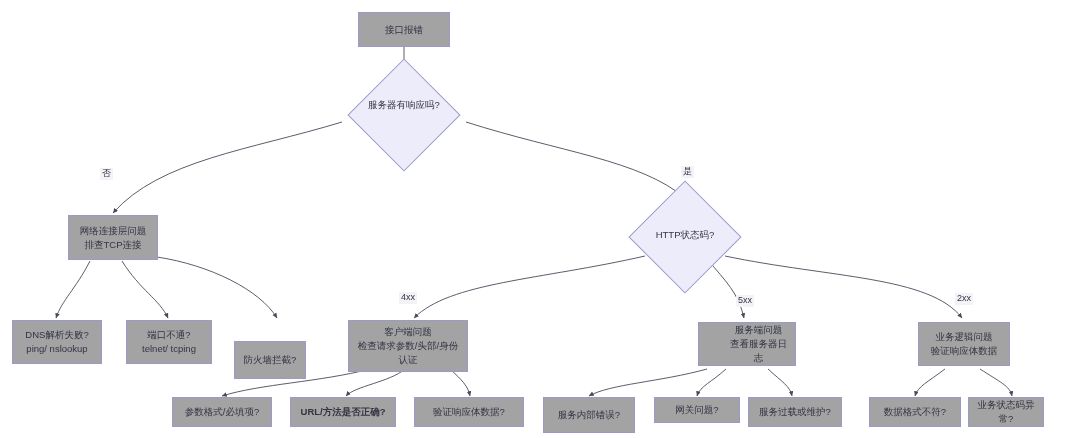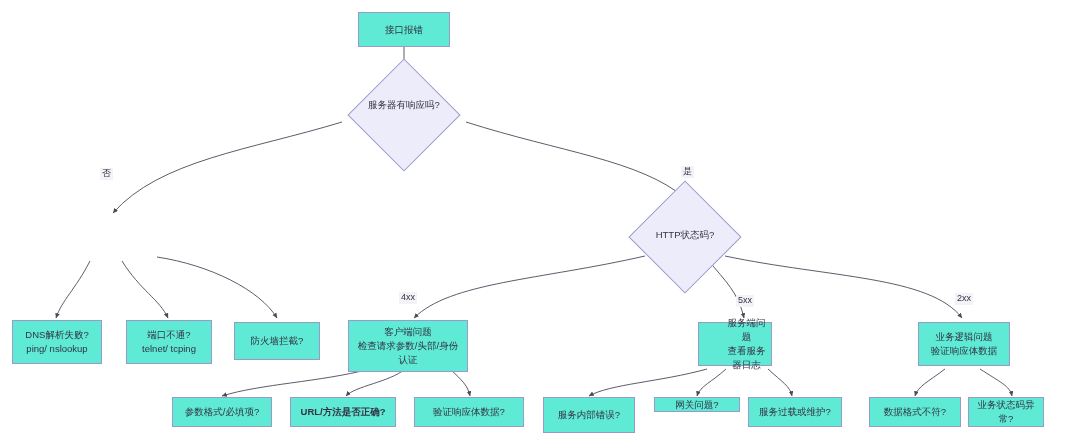--- a/index.html
+++ b/index.html
@@ -5,21 +5,21 @@
   html,body{margin:0;padding:0;}
   body{
     width:1080px;height:438px;background:#ffffff;
     font-family:"Liberation Sans","DejaVu Sans",sans-serif;
     overflow:hidden;position:relative;
   }
   #canvas{position:absolute;inset:0;width:1080px;height:438px;}
   svg.edges{position:absolute;left:0;top:0;width:1080px;height:438px;pointer-events:none;}
   .node{
     position:absolute;box-sizing:border-box;
-    background:#5eead4;border:1px solid #9A9AC8;
+    background:#a3a3a3;border:1px solid #9A9AC8;
     display:flex;align-items:center;justify-content:center;
     text-align:center;color:#333344;font-size:9.5px;line-height:1.45;
     padding:3px 5px;
   }
   .node .txt{white-space:pre-line;display:block;}
   .diamond{
     position:absolute;background:#ECECFB;border:1px solid #9A9AC8;
     transform:rotate(45deg);box-sizing:border-box;
   }
   .diamond-label{
@@ -87,68 +87,72 @@
 
   <div class="diamond" style="left:364px;top:75px;width:80px;height:80px;"></div>
   <div class="diamond-label" style="left:346px;top:98px;width:116px;height:34px;">
     <span class="txt">服务器有响应吗?</span>
   </div>
 
   <div class="edge-label" style="left:100px;top:168px;">否</div>
 
   <div class="edge-label" style="left:681px;top:166px;">是</div>
 
+  <div class="node" style="left:68px;top:215px;width:90px;height:45px;">
+    <span class="txt">网络连接层问题
+排查TCP连接</span>
+  </div>
 
   <div class="node" style="left:12px;top:320px;width:90px;height:44px;">
     <span class="txt">DNS解析失败?
 ping/ nslookup</span>
   </div>
   <div class="node" style="left:126px;top:320px;width:86px;height:44px;">
     <span class="txt">端口不通?
 telnet/ tcping</span>
   </div>
-  <div class="node" style="left:234px;top:322px;width:86px;height:38px;">
+  <div class="node" style="left:234px;top:341px;width:72px;height:38px;">
     <span class="txt">防火墙拦截?</span>
   </div>
 
   <div class="diamond" style="left:645px;top:197px;width:80px;height:80px;"></div>
   <div class="diamond-label" style="left:634px;top:228px;width:102px;height:18px;">
     <span class="txt">HTTP状态码?</span>
   </div>
 
   <div class="edge-label" style="left:399px;top:292px;">4xx</div>
   <div class="edge-label" style="left:736px;top:295px;">5xx</div>
   <div class="edge-label" style="left:955px;top:293px;">2xx</div>
 
   <div class="node" style="left:348px;top:320px;width:120px;height:52px;justify-content:flex-end;">
     <span class="txt">客户端问题
 检查请求参数/头部/身份认证</span>
   </div>
-  <div class="node" style="left:698px;top:322px;width:74px;height:44px;padding-left:28px;">
+  <div class="node" style="left:698px;top:322px;width:98px;height:44px;padding-left:28px;">
     <span class="txt">服务端问题
 查看服务器日志</span>
   </div>
   <div class="node" style="left:918px;top:322px;width:92px;height:44px;">
     <span class="txt">业务逻辑问题
 验证响应体数据</span>
   </div>
 
   <div class="node" style="left:172px;top:397px;width:100px;height:30px;">
     <span class="txt">参数格式/必填项?</span>
   </div>
   <div class="node" style="left:290px;top:397px;width:106px;height:30px;font-weight:bold;">
     <span class="txt">URL/方法是否正确?</span>
   </div>
   <div class="node" style="left:414px;top:397px;width:110px;height:30px;">
     <span class="txt">验证响应体数据?</span>
   </div>
   <div class="node" style="left:543px;top:397px;width:92px;height:36px;">
     <span class="txt">服务内部错误?</span>
   </div>
-  <div class="node" style="left:654px;top:397px;width:86px;height:15px;">
+  <div class="node" style="left:654px;top:397px;width:86px;height:26px;">
     <span class="txt">网关问题?</span>
   </div>
   <div class="node" style="left:748px;top:397px;width:94px;height:30px;">
     <span class="txt">服务过载或维护?</span>
   </div>
   <div class="node" style="left:869px;top:397px;width:92px;height:30px;">
     <span class="txt">数据格式不符?</span>
   </div>
   <div class="node" style="left:968px;top:397px;width:76px;height:30px;">
     <span class="txt">业务状态码异常?</span>

